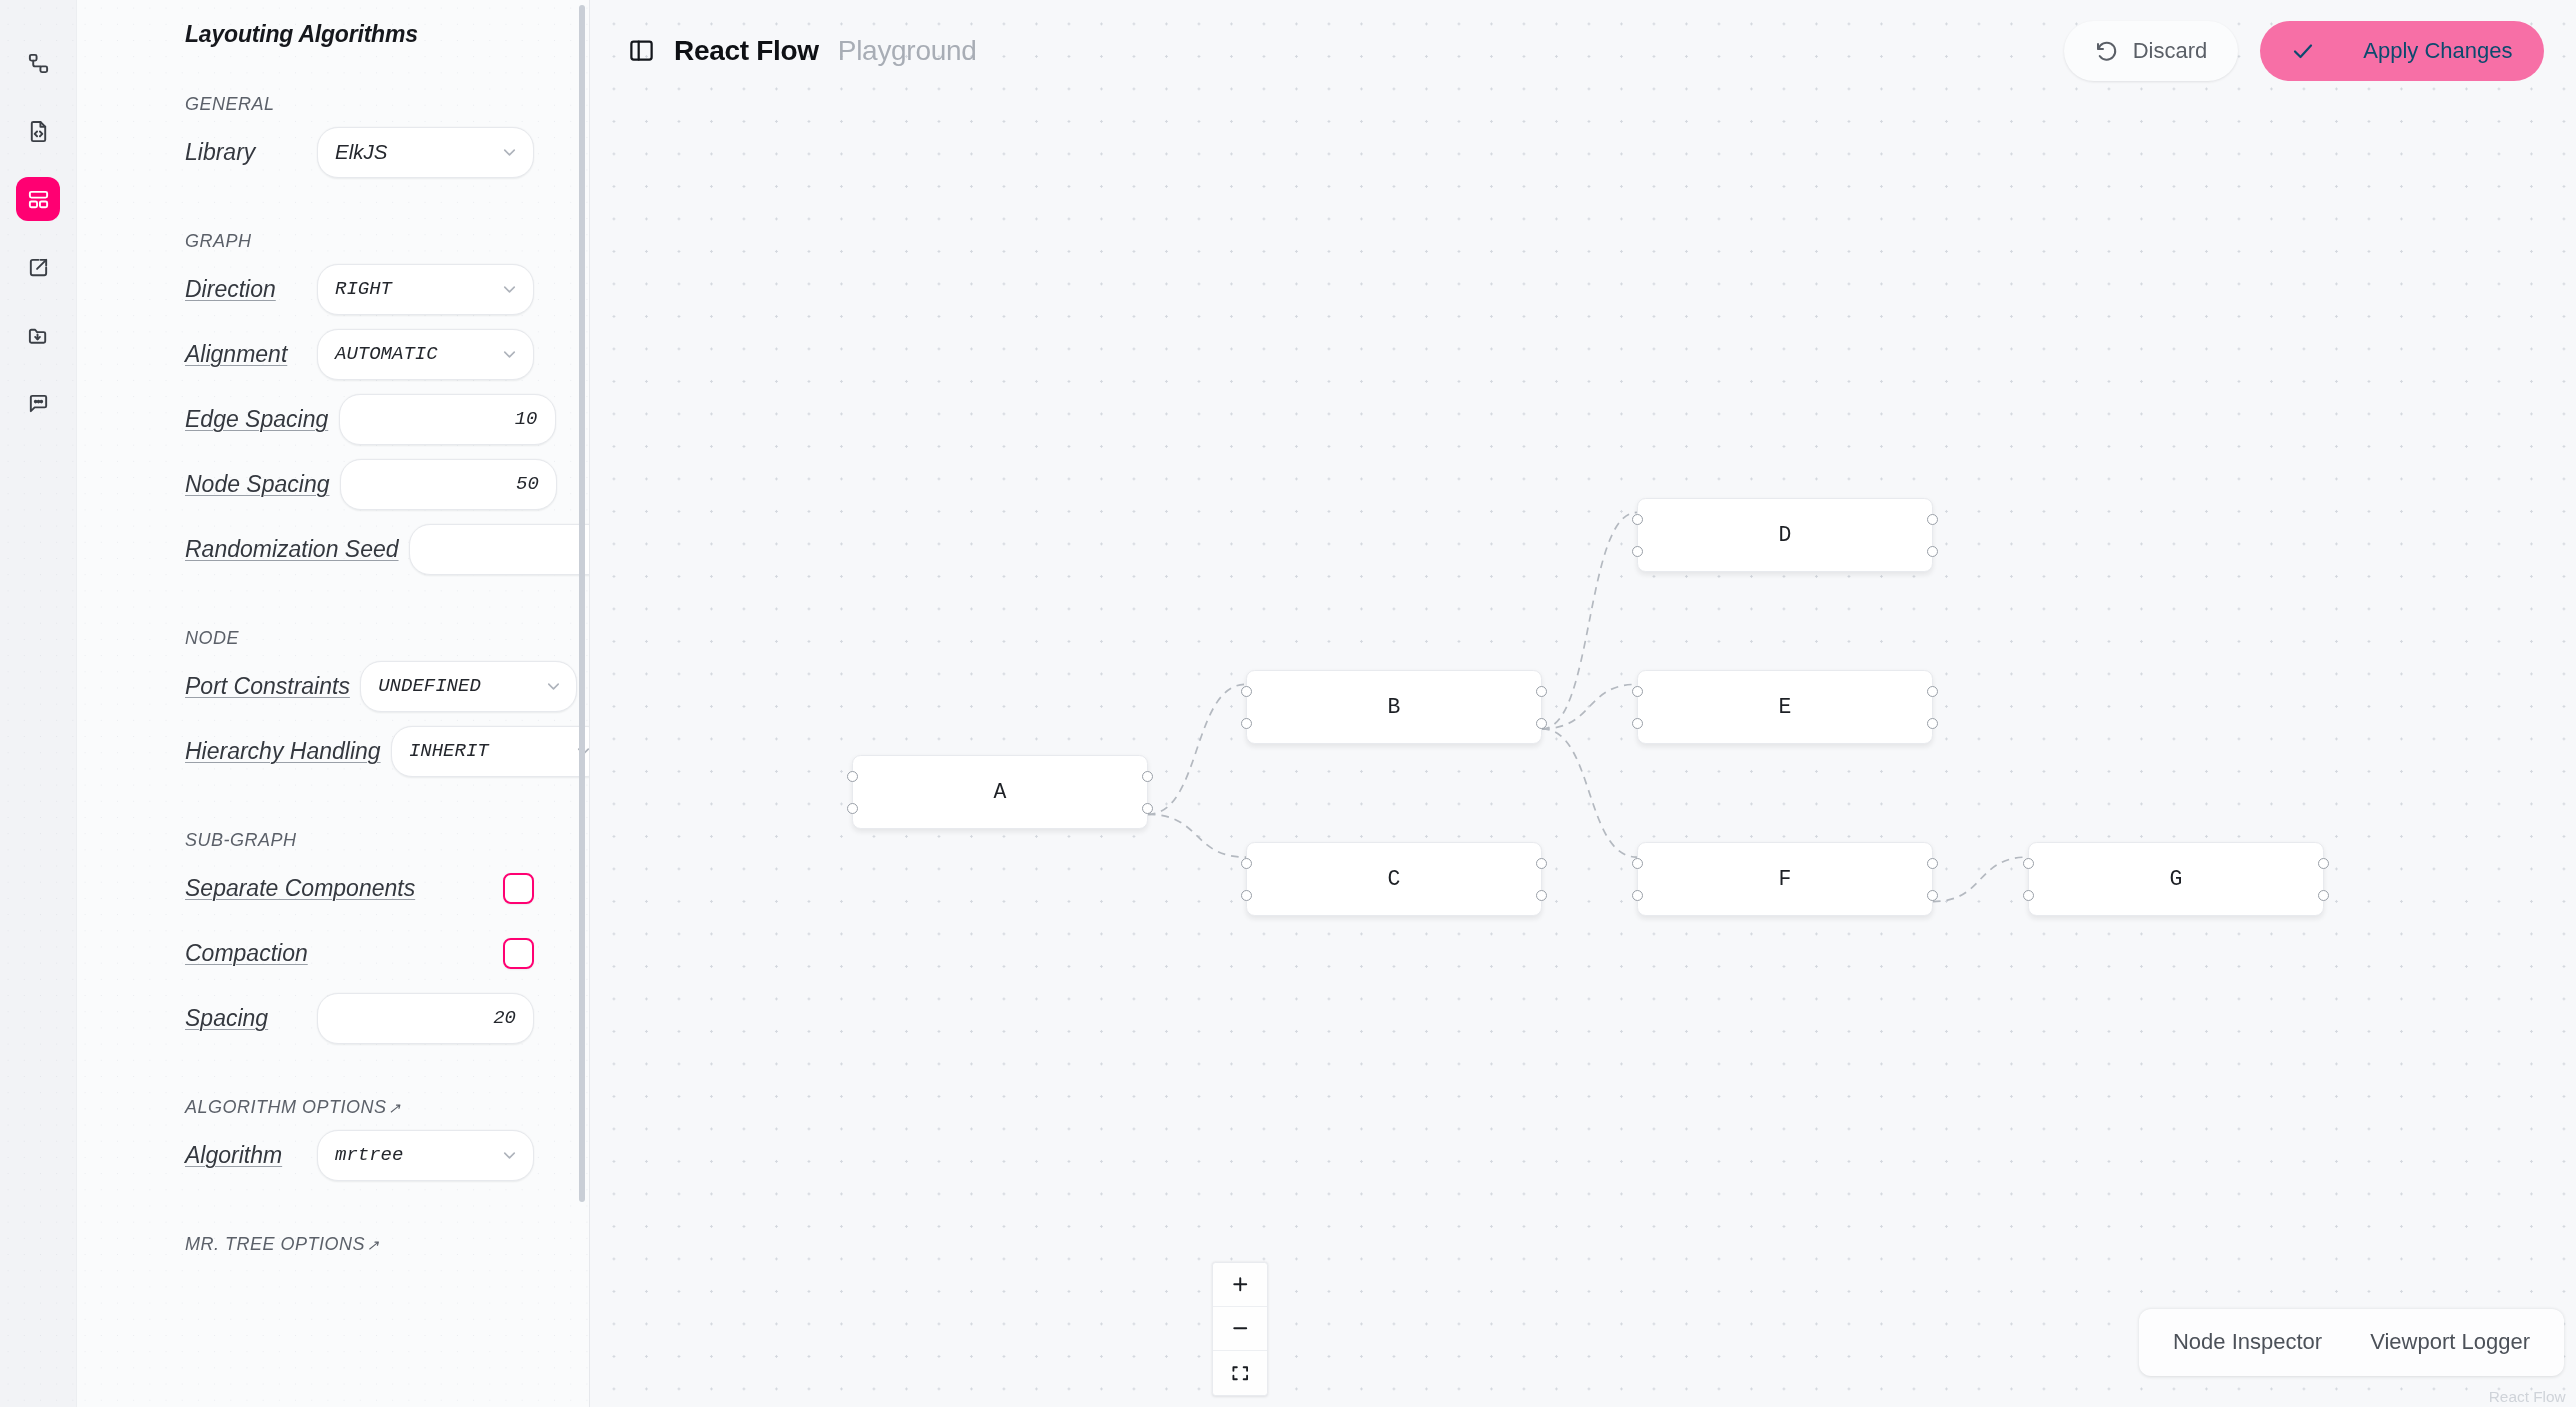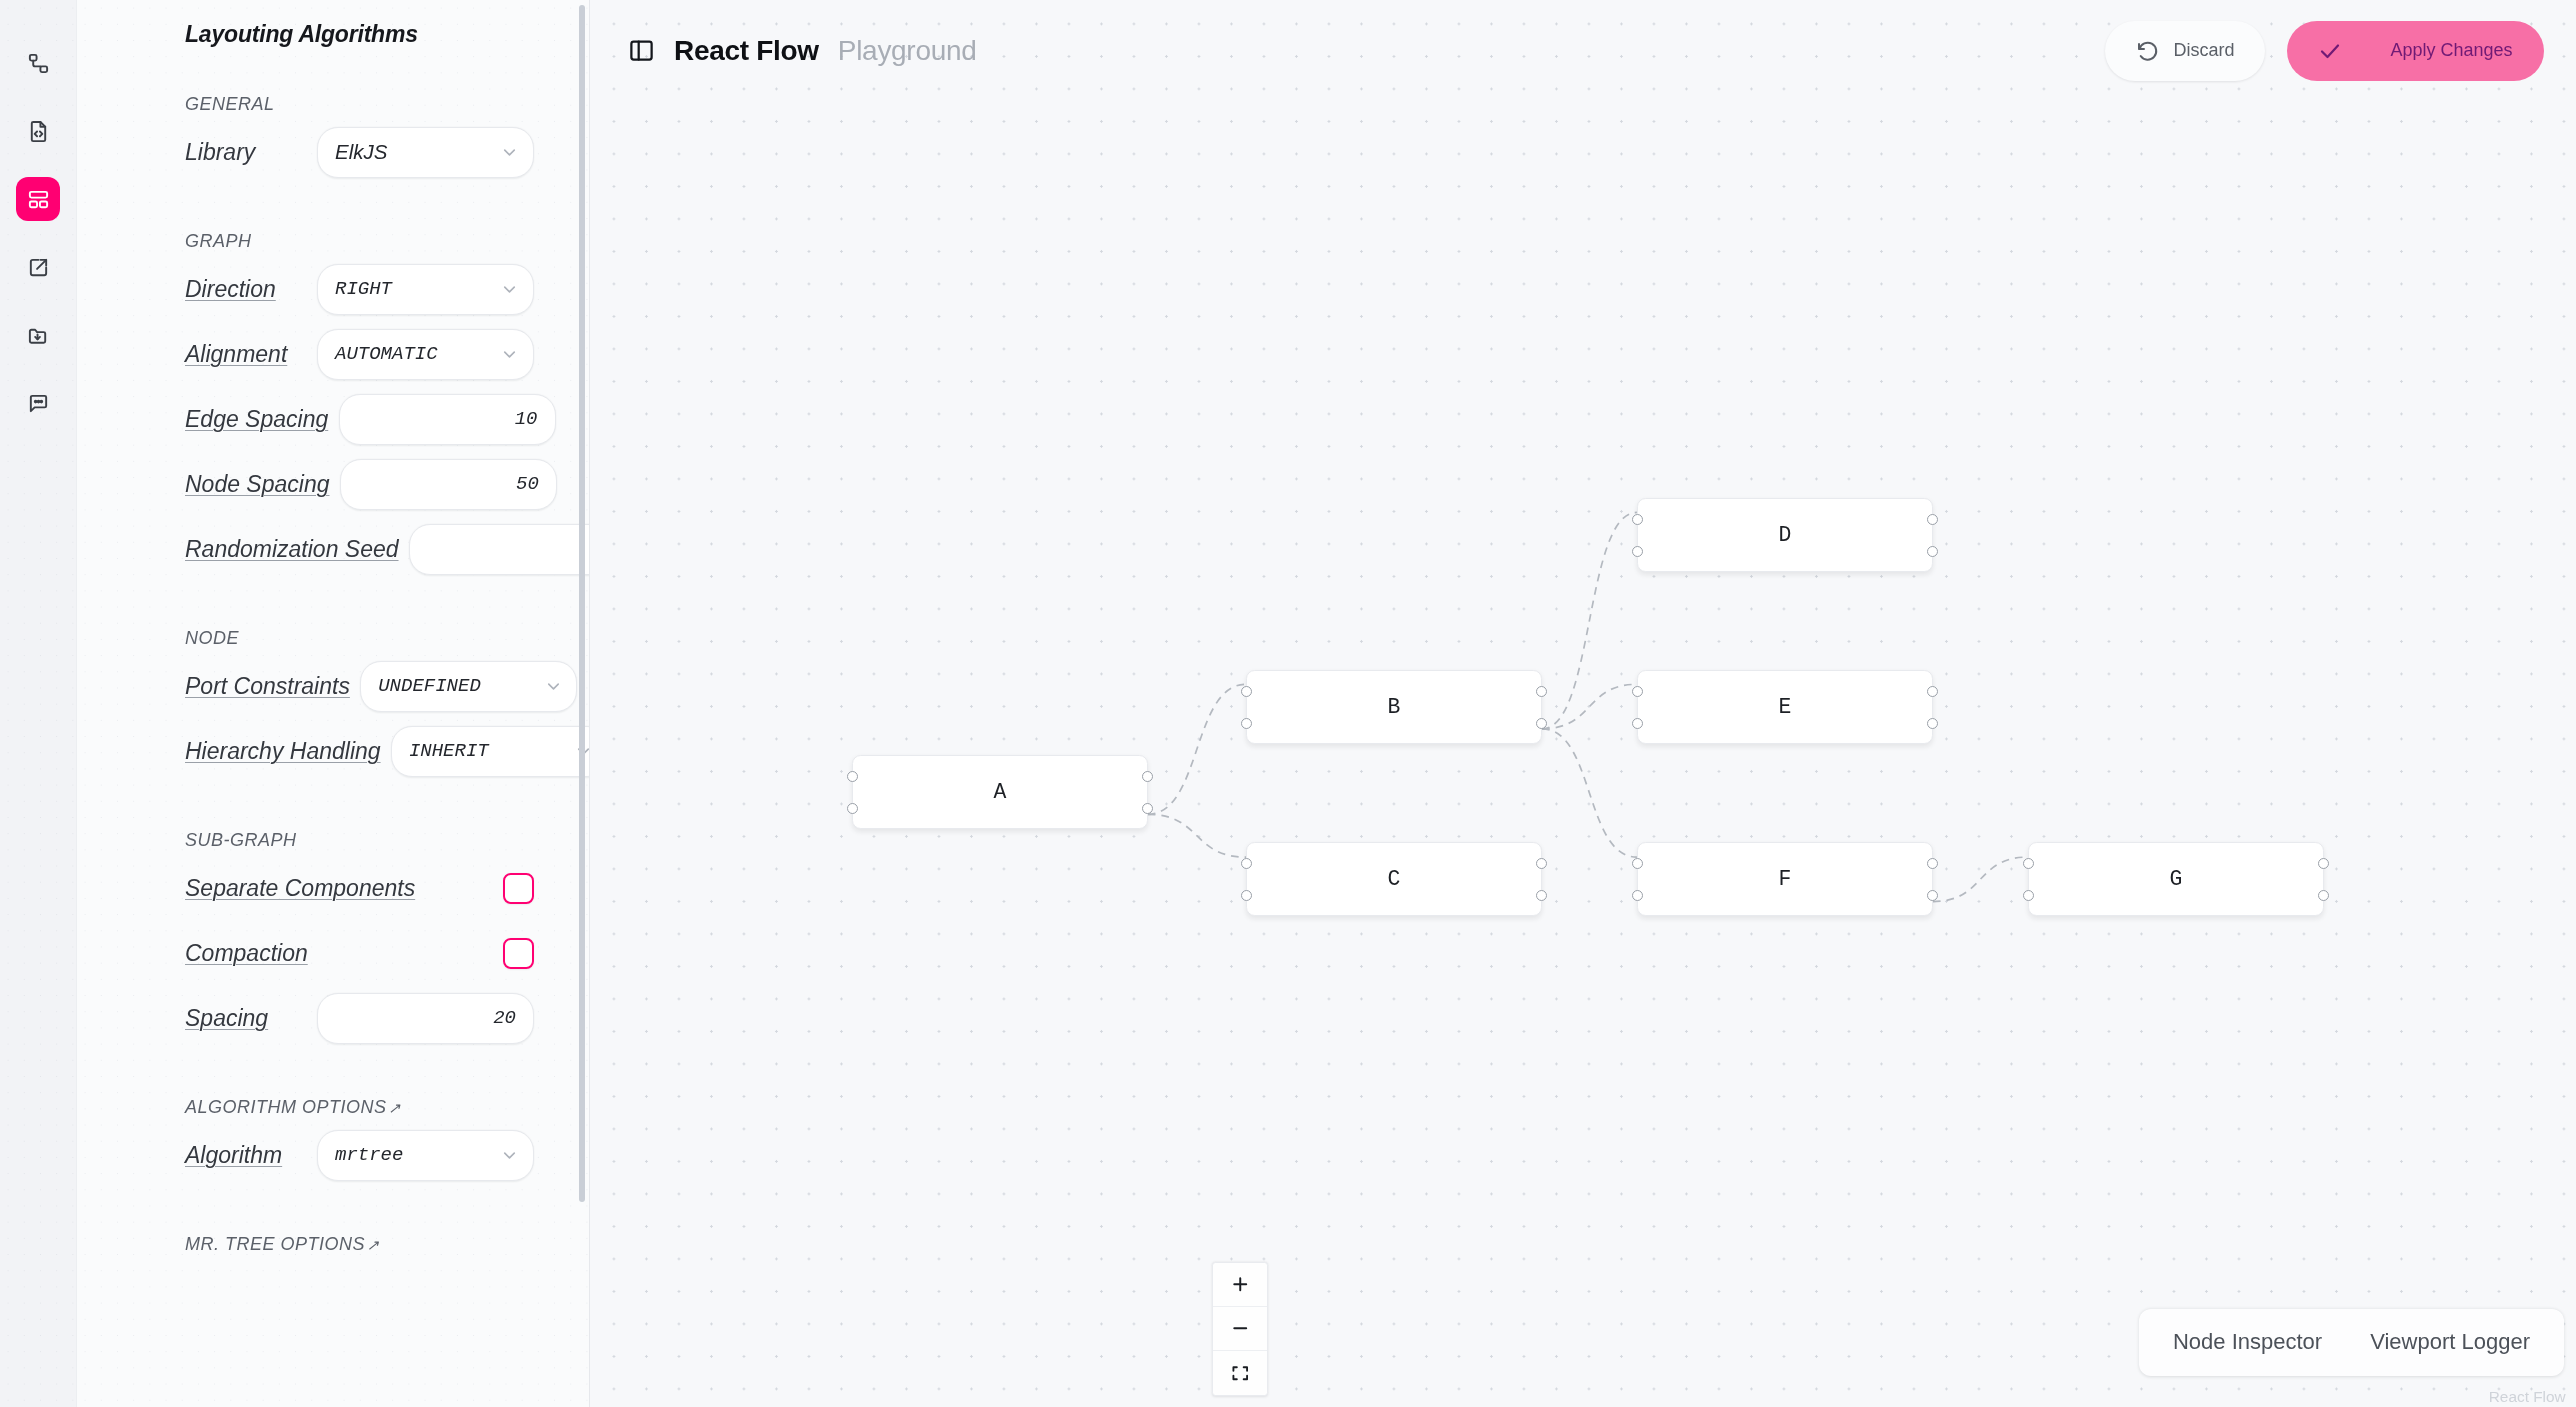--- a/index.html
+++ b/index.html
@@ -101,24 +101,24 @@
     pointer-events: none;
   }
   .brand { display: flex; align-items: center; gap: 19px; pointer-events: auto; }
   .brand-icon { width: 27px; height: 27px; color: #14171c; }
   .brand-icon svg { width: 100%; height: 100%; display: block; }
   .brand-name { font-size: 28px; font-weight: bold; color: #0e1014; letter-spacing: -0.3px; }
   .brand-sub { font-size: 28px; color: #a8adb5; letter-spacing: -0.3px; }
   .topbar-actions { margin-left: auto; display: flex; align-items: center; gap: 22px; pointer-events: auto; }
   .btn {
     height: 60px; border-radius: 30px; display: flex; align-items: center;
-    gap: 13.7px; padding: 0 31px; font-size: 18px; cursor: pointer; border: none;
+    gap: 13.7px; padding: 0 31px; font-size: 22px; cursor: pointer; border: none;
   }
   .btn-discard { background: #fbfcfd; color: #5a5f67; box-shadow: 0 0.9px 2.6px rgba(20,22,28,.10); }
-  .btn-apply { background: #f76fa6; color: #701a75; gap: 48px; }
+  .btn-apply { background: #f76fa6; color: #0c4a6e; gap: 48px; }
   .btn svg { width: 24px; height: 24px; display: block; flex: none; }
 
   
   .flow { position: absolute; inset: 0; }
   .flow svg.edges { position: absolute; inset: 0; width: 100%; height: 100%; }
   .node {
     position: absolute; width: 296px; height: 74px;
     background: #fff; border: 0.9px solid #e8eaee; border-radius: 8.6px;
     box-shadow: 0 2.6px 5.1px rgba(22,25,30,.08);
     display: flex; align-items: center; justify-content: center;

